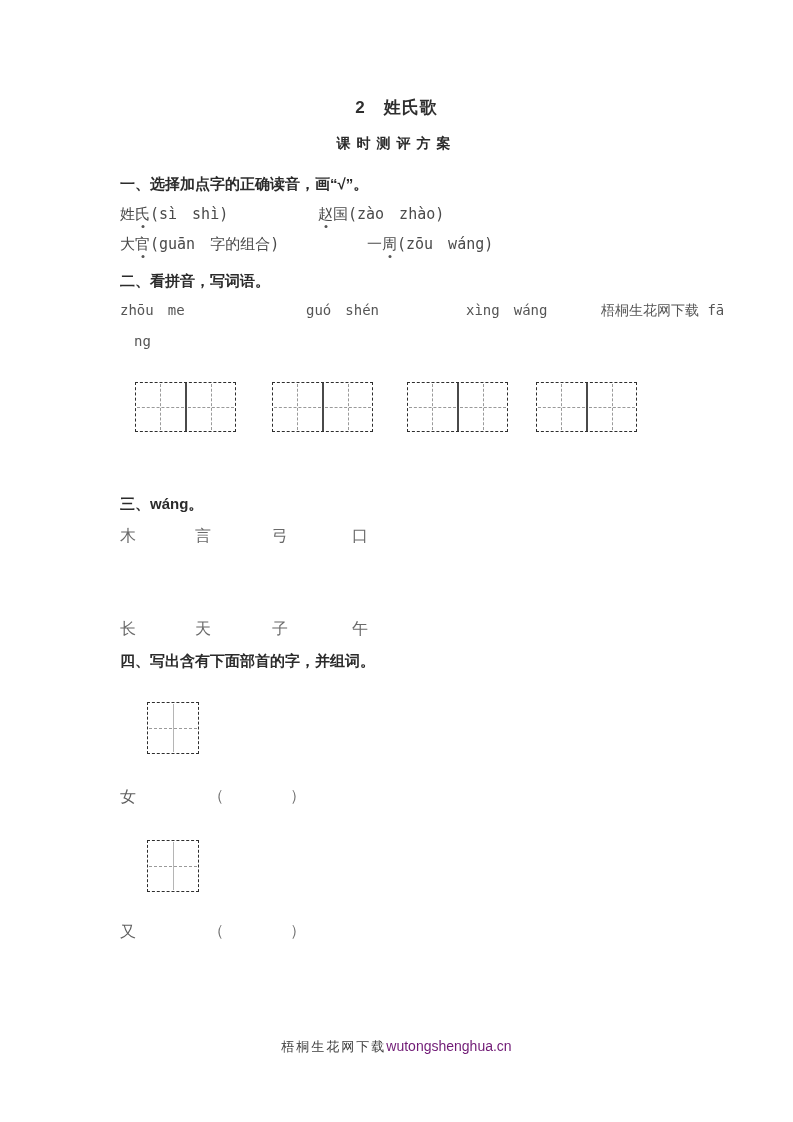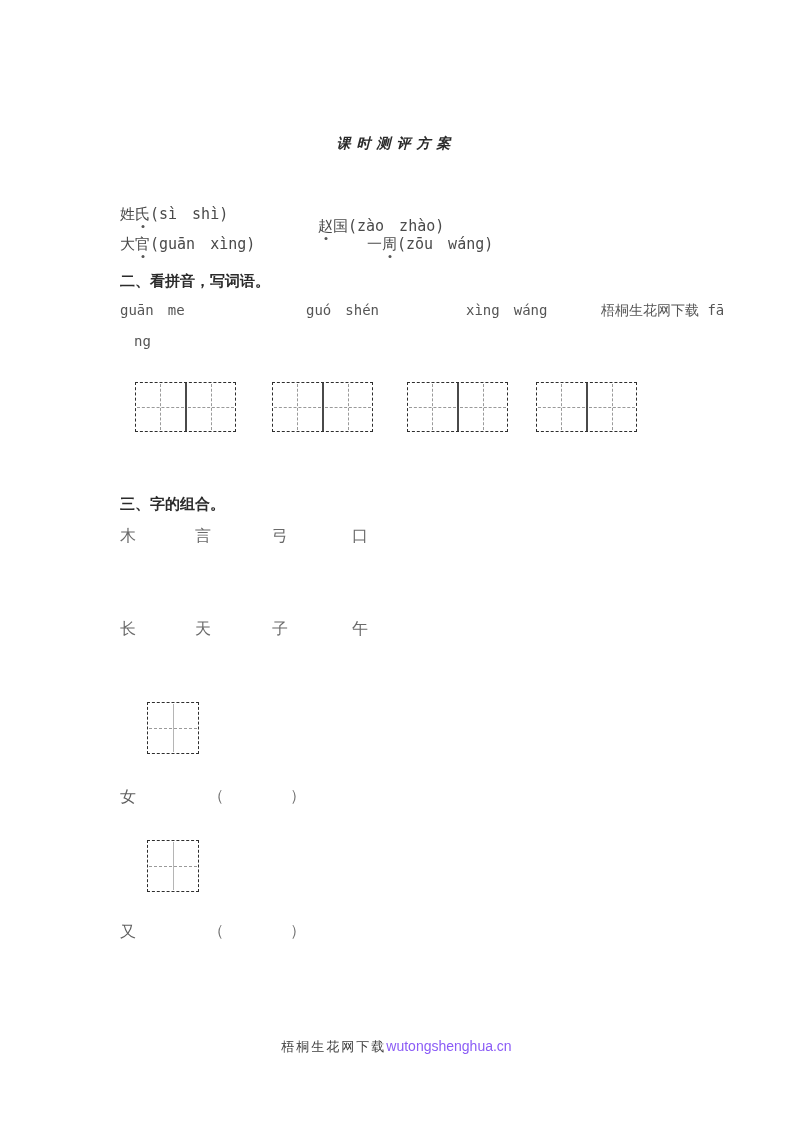--- a/index.html
+++ b/index.html
@@ -26,21 +26,20 @@
     color: #2f2f2f;
     letter-spacing: 1px;
   }
   .subtitle {
     position: absolute;
     top: 135px;
     left: 0;
     width: 793px;
     text-align: center;
     font-family: "DejaVu Serif", "Liberation Serif", serif;
-    font-style: italic;
     font-weight: 700;
     font-size: 14px;
     letter-spacing: 6px;
     color: #2a2a2a;
   }
   .s-heading {
     position: absolute;
     left: 120px;
     font-size: 15px;
     font-weight: 700;
@@ -162,42 +161,44 @@
     align-items: baseline;
   }
   .footer-name {
     font-family: "DejaVu Serif", "Liberation Serif", serif;
     font-size: 13px;
     letter-spacing: 2px;
     color: #3d3d3d;
   }
   .footer-url {
     font-size: 14px;
-    color: #8b5cf6;
+    color: #701a75;
   }
 </style>
 </head>
 <body>
 
 <div class="page">
 
+  <div class="title">2　姓氏歌</div>
   <div class="subtitle">课时测评方案</div>
 
+  <div class="s-heading" style="top:175px">一、选择加点字的正确读音，画“√”。</div>
 
   <div class="body-row" style="top:205px; left:120px"><span class="cn">姓</span><span class="cn dotted">氏</span><span class="cn"></span><span class="py">(sì　shì)</span></div>
 
-  <div class="body-row" style="top:217px; left:318px"><span class="cn"></span><span class="cn dotted">赵</span><span class="cn">国</span><span class="py">(zào　zhào)</span></div>
-
-  <div class="body-row" style="top:235px; left:120px"><span class="cn">大</span><span class="cn dotted">官</span><span class="cn"></span><span class="py">(guān　xìng)</span></div>
+  <div class="body-row" style="top:205px; left:318px"><span class="cn"></span><span class="cn dotted">赵</span><span class="cn">国</span><span class="py">(zào　zhào)</span></div>
+
+  <div class="body-row" style="top:235px; left:120px"><span class="cn">大</span><span class="cn dotted">官</span><span class="cn"></span><span class="py">(guān　字的组合)</span></div>
 
   <div class="body-row" style="top:235px; left:367px"><span class="cn">一</span><span class="cn dotted">周</span><span class="cn"></span><span class="py">(zōu　wáng)</span></div>
 
   <div class="s-heading" style="top:272px">二、看拼音，写词语。</div>
 
-  <div class="py-word" style="top:302px; left:120px">guān　me</div>
+  <div class="py-word" style="top:302px; left:120px">zhōu　me</div>
   <div class="py-word" style="top:302px; left:306px">guó　shén</div>
   <div class="py-word" style="top:302px; left:466px">xìng　wáng</div>
   <div class="py-word" style="top:302px; left:601px">梧桐生花网下载 fā</div>
   <div class="py-word" style="top:333px; left:134px">ng</div>
 
   <div class="tzg-group" style="top:382px; left:135px">
     <div class="tzg-cell"></div>
     <div class="tzg-cell"></div>
   </div>
   <div class="tzg-group" style="top:382px; left:272px">
@@ -206,32 +207,33 @@
   </div>
   <div class="tzg-group" style="top:382px; left:407px">
     <div class="tzg-cell"></div>
     <div class="tzg-cell"></div>
   </div>
   <div class="tzg-group" style="top:382px; left:536px">
     <div class="tzg-cell"></div>
     <div class="tzg-cell"></div>
   </div>
 
-  <div class="s-heading" style="top:495px">三、字的组合。</div>
+  <div class="s-heading" style="top:495px">三、wáng。</div>
 
   <span class="char-item" style="top:526px; left:120px">木</span>
   <span class="char-item" style="top:526px; left:195px">言</span>
   <span class="char-item" style="top:526px; left:272px">弓</span>
   <span class="char-item" style="top:526px; left:352px">口</span>
 
   <span class="char-item" style="top:619px; left:120px">长</span>
   <span class="char-item" style="top:619px; left:195px">天</span>
   <span class="char-item" style="top:619px; left:272px">子</span>
   <span class="char-item" style="top:619px; left:352px">午</span>
 
+  <div class="s-heading" style="top:652px">四、写出含有下面部首的字，并组词。</div>
 
   <div class="radical-box" style="top:702px; left:147px"></div>
   <span class="radical-char" style="top:787px; left:120px">女</span>
   <span class="paren" style="top:786px; left:208px">（</span>
   <span class="paren" style="top:786px; left:290px">）</span>
 
   <div class="radical-box" style="top:840px; left:147px"></div>
   <span class="radical-char" style="top:922px; left:120px">又</span>
   <span class="paren" style="top:921px; left:208px">（</span>
   <span class="paren" style="top:921px; left:290px">）</span>

